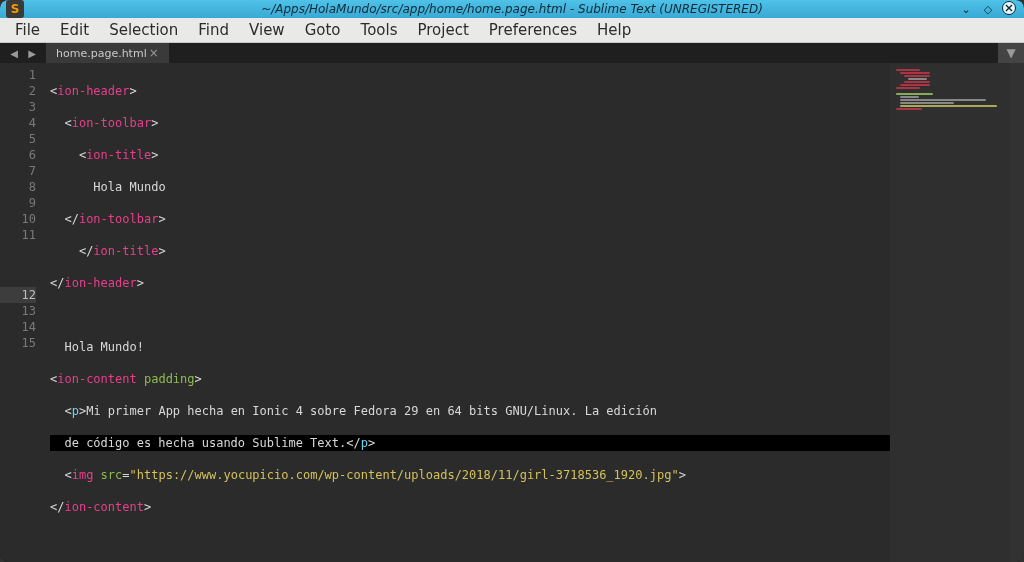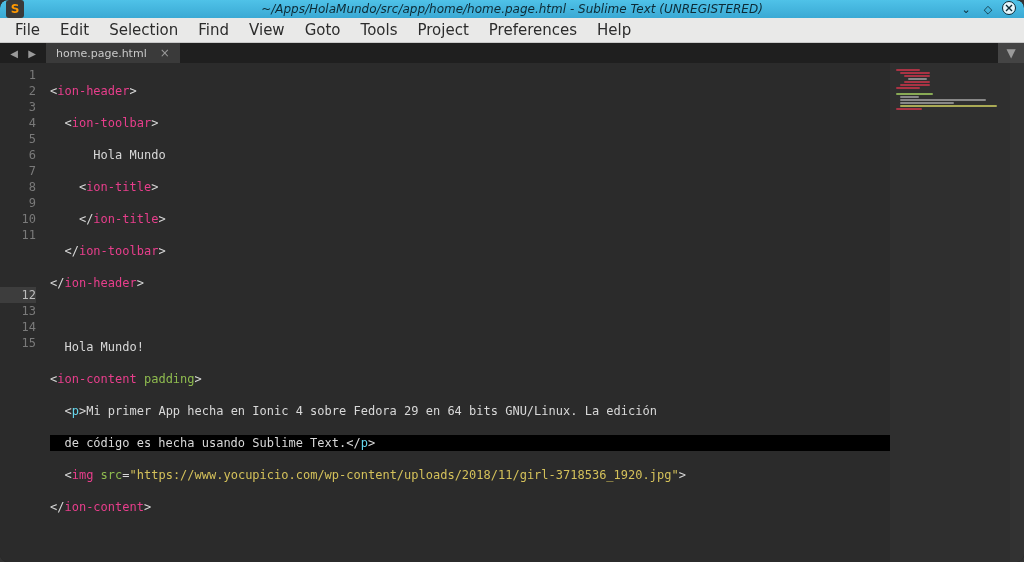--- a/index.html
+++ b/index.html
@@ -18,21 +18,21 @@
 .titlebar .wc.x { background: #e6f6fc; }
 
 
 .menubar { height: 26px; background: #e9e9e8; display: flex; align-items: center; padding: 0 6px; gap: 2px; border-bottom: 1px solid #c8c8c8; }
 .menubar .menu-item { padding: 3px 9px; color: #2c2c2c; cursor: default; border-radius: 3px; font-size: 15px; }
 
 
 .tabbar { height: 30px; background: #1f1f1f; display: flex; align-items: stretch; position: relative; }
 .tabbar .navbtns { display: flex; align-items: center; padding: 0 6px; gap: 2px; color: #9a9a9a; }
 .tabbar .navbtn { width: 16px; height: 20px; display: flex; align-items: center; justify-content: center; font-size: 10px; cursor: pointer; }
-.tabbar .tab { display: flex; align-items: center; background: #3a3a3a; padding: 0 10px; gap: 13px; color: #c9c9c9; font-size: 11px; border-top: 0; position: relative; text-align: center; }
+.tabbar .tab { display: flex; align-items: center; background: #3a3a3a; padding: 0 10px; gap: 2px; color: #c9c9c9; font-size: 11px; border-top: 0; position: relative; text-align: center; }
 .tabbar .tab.active { background: #3a3a3a; }
 .tabbar .tab .close { font-size: 12px; color: #9a9a9a; cursor: pointer; }
 .tabbar .overflow { margin-left: auto; width: 26px; display: flex; align-items: center; justify-content: center; color: #9a9a9a; cursor: pointer; background: #444; }
 
 
 .editor-wrap { flex: 1; display: flex; background: #2b2b2b; position: relative; }
 .gutter { width: 44px; background: #2b2b2b; color: #7a7a7a; text-align: right; padding: 4px 8px 0 0; font-family: "DejaVu Sans Mono", monospace; font-size: 12px; line-height: 16px; user-select: none; }
 .gutter .ln { height: 16px; }
 .gutter .ln.hl { background: #3d3d3d; color: #bdbdbd; margin-top: 44px; }
 
@@ -116,24 +116,24 @@
       <div class="ln">11</div>
       <div class="ln hl">12</div>
       <div class="ln">13</div>
       <div class="ln">14</div>
       <div class="ln">15</div>
     </div>
 
     <div class="code">
 <div class="row"><span class="c-punc">&lt;</span><span class="c-tag">ion-header</span><span class="c-punc">&gt;</span></div>
 <div class="row"><span>  </span><span class="c-punc">&lt;</span><span class="c-tag">ion-toolbar</span><span class="c-punc">&gt;</span></div>
+<div class="row"><span>    </span><span class="c-punc">&lt;</span><span class="c-tag">ion-title</span><span class="c-punc">&gt;</span></div>
 <div class="row"><span>      </span><span class="c-txt">Hola Mundo</span></div>
-<div class="row"><span>    </span><span class="c-punc">&lt;</span><span class="c-tag">ion-title</span><span class="c-punc">&gt;</span></div>
+<div class="row"><span>  </span><span class="c-punc">&lt;/</span><span class="c-tag">ion-toolbar</span><span class="c-punc">&gt;</span></div>
 <div class="row"><span>    </span><span class="c-punc">&lt;/</span><span class="c-tag">ion-title</span><span class="c-punc">&gt;</span></div>
-<div class="row"><span>  </span><span class="c-punc">&lt;/</span><span class="c-tag">ion-toolbar</span><span class="c-punc">&gt;</span></div>
 <div class="row"><span class="c-punc">&lt;/</span><span class="c-tag">ion-header</span><span class="c-punc">&gt;</span></div>
 <div class="row"></div>
 <div class="row"><span>  </span><span class="c-txt">Hola Mundo!</span></div>
 <div class="row"><span class="c-punc">&lt;</span><span class="c-tag">ion-content</span><span> </span><span class="c-attr">padding</span><span class="c-punc">&gt;</span></div>
 <div class="row"><span>  </span><span class="c-punc">&lt;</span><span class="c-p">p</span><span class="c-punc">&gt;</span><span class="c-txt">Mi primer App hecha en Ionic 4 sobre Fedora 29 en 64 bits GNU/Linux. La edición</span></div>
 <div class="row hl"><span>  </span><span class="c-txt">de código es hecha usando Sublime Text.</span><span class="c-punc">&lt;/</span><span class="c-p">p</span><span class="c-punc">&gt;</span></div>
 <div class="row"><span>  </span><span class="c-punc">&lt;</span><span class="c-tag">img</span><span> </span><span class="c-attr">src</span><span class="c-punc">=</span><span class="c-str">"</span><span class="c-str">https://www.yocupicio.com/wp-content/uploads/2018/11/girl-3718536_1920.jpg</span><span class="c-str">"</span><span class="c-punc">&gt;</span></div>
 <div class="row"><span class="c-punc">&lt;/</span><span class="c-tag">ion-content</span><span class="c-punc">&gt;</span></div>
 <div class="row"></div>
     </div>

